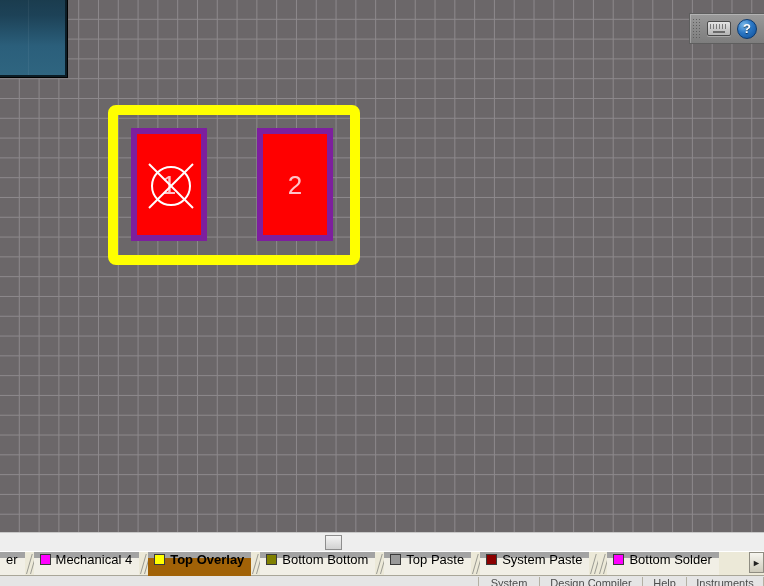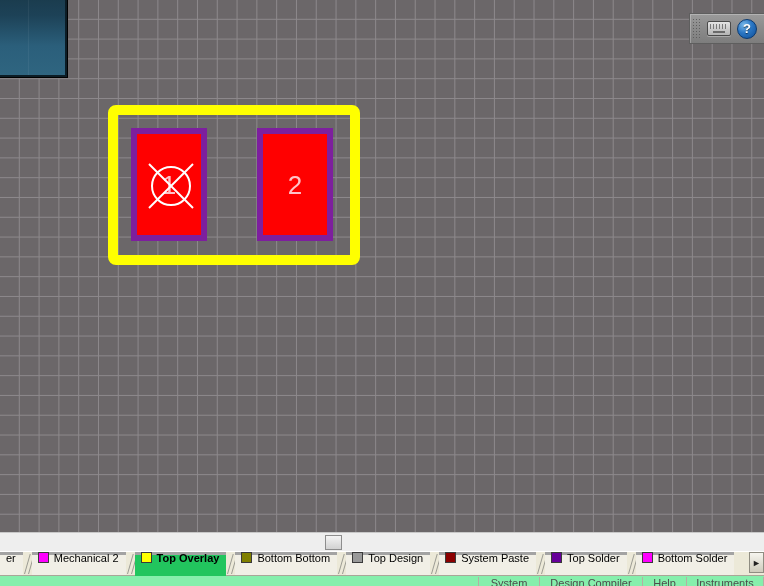--- a/index.html
+++ b/index.html
@@ -214,29 +214,29 @@
     align-items: stretch;
     overflow: hidden;
   }
   .tab {
     position: relative;
     display: flex;
     align-items: center;
     gap: 5px;
     padding: 0 7px 16px 6px;
     background: #f1efe6;
-    border-top: 3px solid #a3a3a3;
-    font-size: 11px;
+    border-top: 6px solid #a3a3a3;
+    font-size: 13px;
     color: #000;
     white-space: nowrap;
     flex: 0 0 auto;
   }
   .tab.active {
     font-weight: bold;
-    background: #22c55e;
+    background: #a16207;
     z-index: 3;
   }
   .tab-sep {
     flex: 0 0 auto;
     width: 9px;
     position: relative;
     background: #ece9d8;
   }
   .tab-sep::before {
     content: "";
@@ -279,21 +279,21 @@
     color: #222;
     z-index: 9;
   }
 
   .status-bar {
     position: absolute;
     left: 0;
     top: 575px;
     width: 764px;
     height: 11px;
-    background: #86efac;
+    background: #e5e5e5;
     border-top: 1px solid #a9a698;
     overflow: hidden;
   }
   .status-panel {
     position: absolute;
     top: 1px;
     height: 11px;
     font-size: 11px;
     color: #4c4c4c;
     text-align: center;
@@ -349,47 +349,43 @@
     <div class="hscroll-thumb"></div>
   </div>
 
   <div class="layer-tabs" id="layer-tabs">
       <div class="tab">
         <span>er</span>
       </div>
       <div class="tab-sep"></div>
       <div class="tab">
         <span class="layer-swatch" style="background: rgb(255, 0, 255);"></span>
-        <span>Mechanical 2</span>
+        <span>Mechanical 4</span>
       </div>
       <div class="tab-sep"></div>
       <div class="tab active">
         <span class="layer-swatch" style="background: rgb(255, 255, 0);"></span>
         <span>Top Overlay</span>
       </div>
       <div class="tab-sep"></div>
       <div class="tab">
         <span class="layer-swatch" style="background: rgb(128, 128, 0);"></span>
         <span>Bottom Bottom</span>
       </div>
       <div class="tab-sep"></div>
       <div class="tab">
         <span class="layer-swatch" style="background: rgb(153, 153, 153);"></span>
-        <span>Top Design</span>
+        <span>Top Paste</span>
       </div>
       <div class="tab-sep"></div>
       <div class="tab">
         <span class="layer-swatch" style="background: rgb(139, 0, 0);"></span>
         <span>System Paste</span>
       </div>
       <div class="tab-sep"></div>
-      <div class="tab">
-        <span class="layer-swatch" style="background: rgb(102, 0, 153);"></span>
-        <span>Top Solder</span>
-      </div>
       <div class="tab-sep"></div>
       <div class="tab">
         <span class="layer-swatch" style="background: rgb(255, 0, 255);"></span>
         <span>Bottom Solder</span>
       </div>
     </div>
   <div class="tab-scroll-btn">►</div>
 
   <div class="status-bar" id="status-bar">
       <div class="status-panel" style="left: 478px; width: 60px;">System</div>

